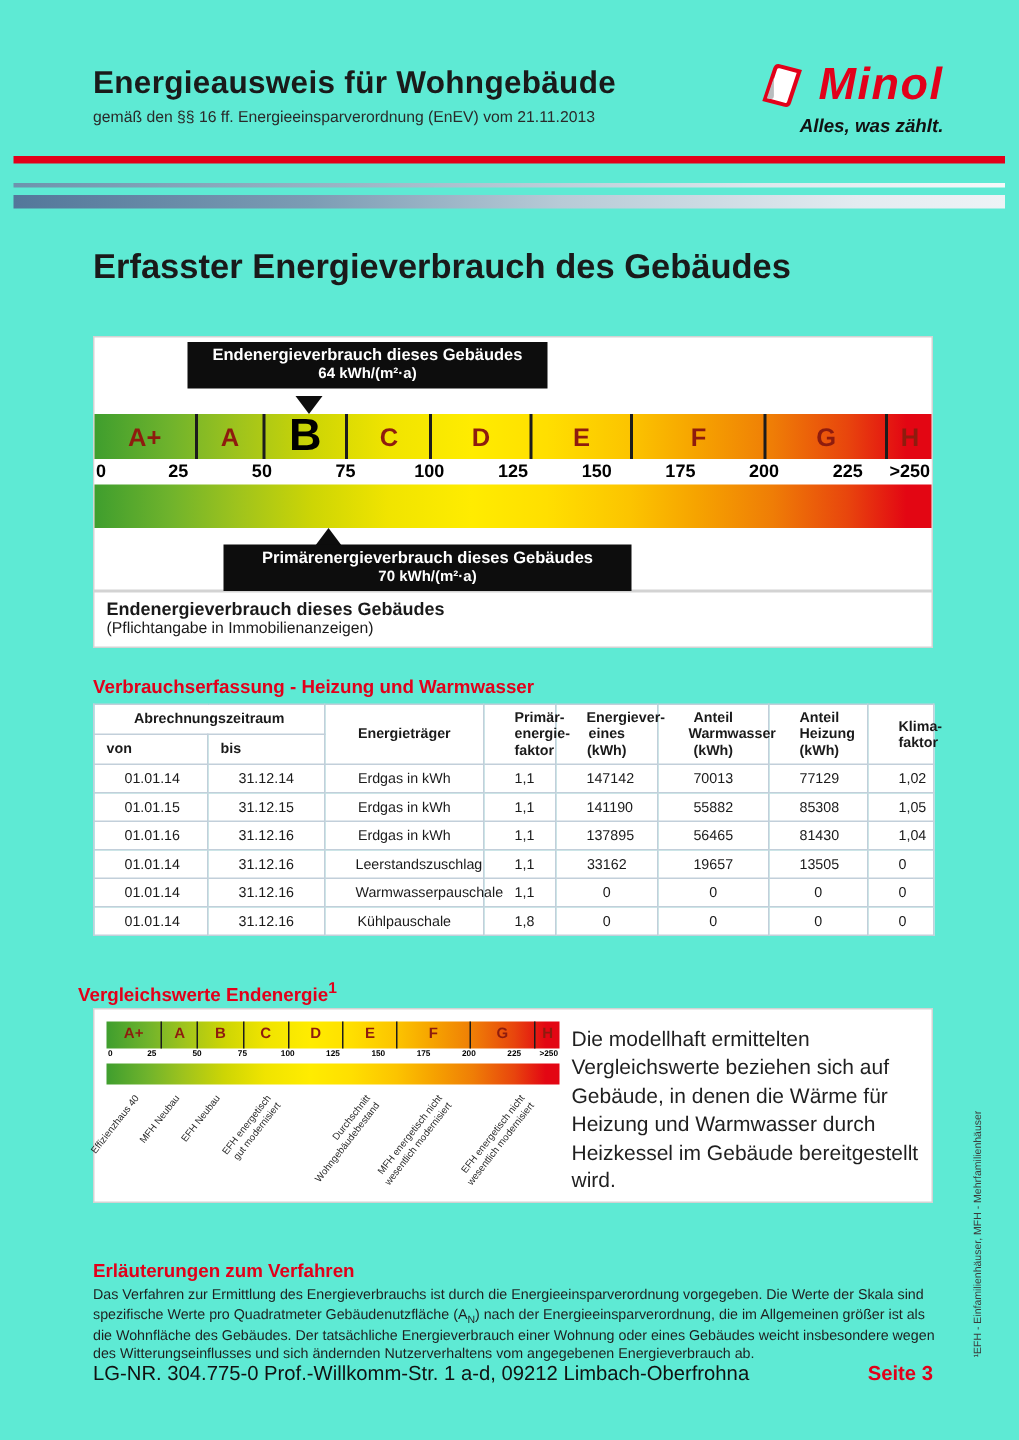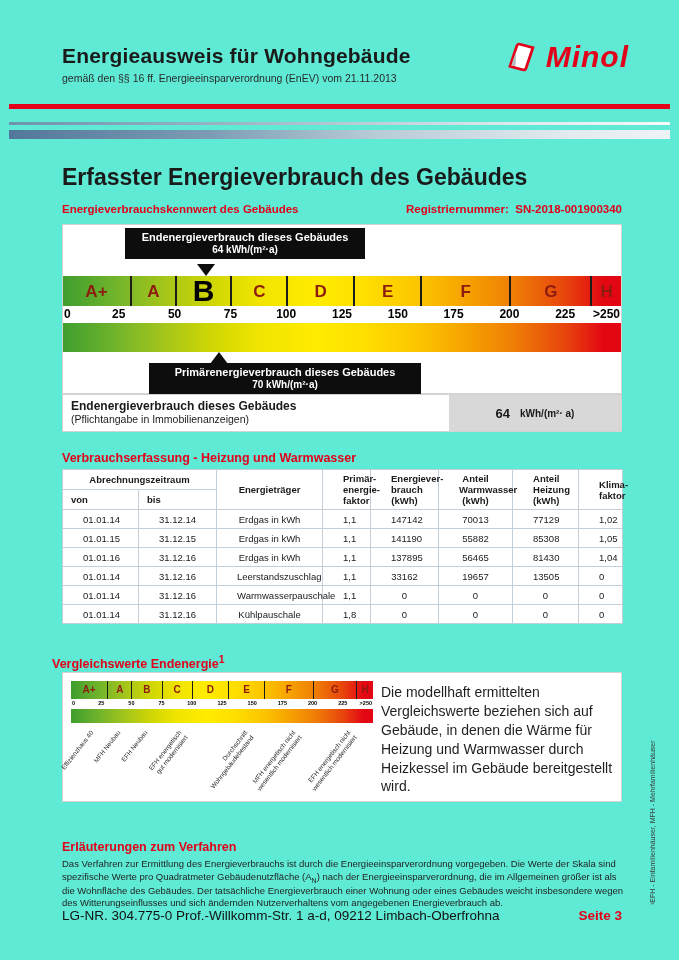--- a/index.html
+++ b/index.html
@@ -105,35 +105,29 @@
   <div class="hdr-sub">gemäß den §§ 16 ff. Energieeinsparverordnung (EnEV) vom 21.11.2013</div>
 
   <div class="logo">
     <div class="logo-row">
       <svg class="minol-icon" viewBox="0 0 40 40">
         <path d="M7 31 L15 7 Q16 4 19 5 L34 9 L26 33 Q25 36 22 35 Z" fill="#ffffff" stroke="#e2001a" stroke-width="3.2"></path>
         <path d="M8.5 30 L14 14 L14 28 Q14 31 11 30.5 Z" fill="#b9bdbf"></path>
       </svg>
       <span class="logo-word">Minol</span>
     </div>
+    <div class="logo-tag">Alles, was zählt.</div>
   </div>
 
   <div class="rule-red"></div>
   <div class="rule-b1"></div>
   <div class="rule-b2"></div>
 
   <div class="h1">Erfasster Energieverbrauch des Gebäudes</div>
 
-  <div class="subrow">
-    <span class="red-b">Energieverbrauchskennwert des Gebäudes</span>
-    <span class="red-b">
-      <span>Registriernummer:</span>&nbsp;
-      <span>SN-2018-001900340</span>
-    </span>
-  </div>
 
   <div class="scale-block">
     <div class="callout co1">
       <span class="l1">Endenergieverbrauch dieses Gebäudes</span>
       <span class="l2">64 kWh/(m²·a)</span>
     </div>
     <div class="ptr-down" id="ptr-end" style="left: 25.6%;"></div>
 
     <div class="band1 grad" id="scale-letters">
         <div class="scale-class" style="width: 12%;">
@@ -184,24 +178,20 @@
       <span class="l1">Primärenergieverbrauch dieses Gebäudes</span>
       <span class="l2">70 kWh/(m²·a)</span>
     </div>
   </div>
 
   <div class="endrow">
     <div class="lt">
       <span class="t1">Endenergieverbrauch dieses Gebäudes</span>
       <span class="t2">(Pflichtangabe in Immobilienanzeigen)</span>
     </div>
-    <div class="rt">
-      <span class="val">64</span>
-      <span class="unit">kWh/(m²· a)</span>
-    </div>
   </div>
 
   <div class="tbl-title">Verbrauchserfassung - Heizung und Warmwasser</div>
 
   <table class="verbrauch">
     <colgroup>
       <col style="width:76px">
         <col style="width:78px">
         <col style="width:106px">
         <col style="width:48px">
@@ -211,21 +201,21 @@
         <col style="width:44px">
     </colgroup>
     <thead id="tbl-head">
         <tr>
           <th colspan="2">Abrechnungszeitraum</th>
           <th rowspan="2">Energieträger</th>
           <th rowspan="2">Primär-
 energie-
 faktor</th>
           <th rowspan="2">Energiever-
-brauch
+eines
 (kWh)</th>
           <th rowspan="2">Anteil
 Warmwasser
 (kWh)</th>
           <th rowspan="2">Anteil
 Heizung
 (kWh)</th>
           <th rowspan="2">Klima-
 faktor</th>
         </tr>

